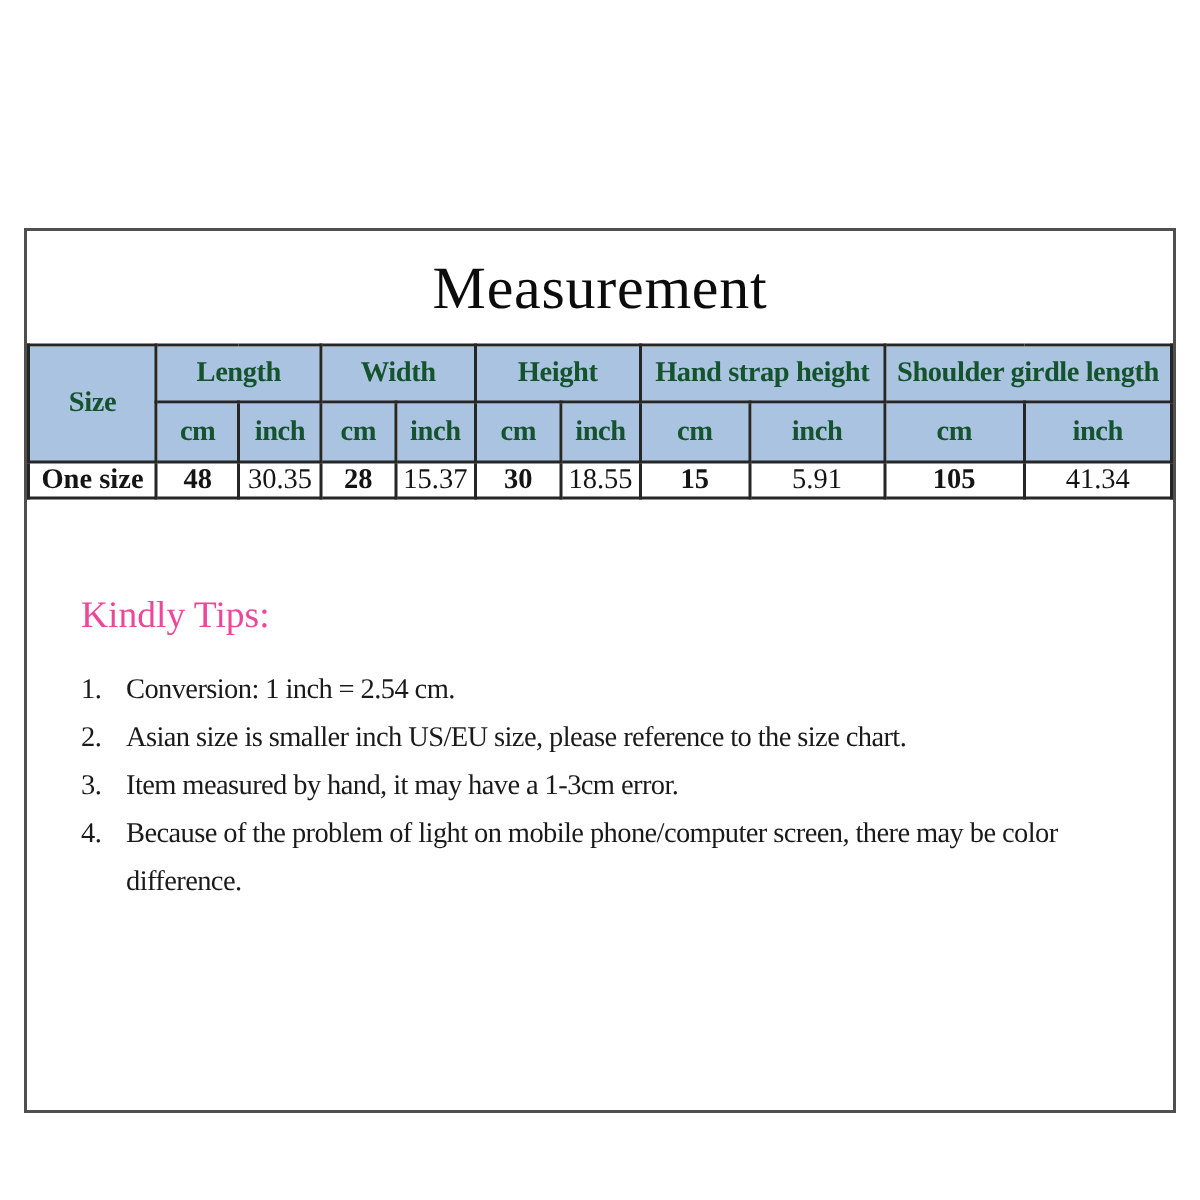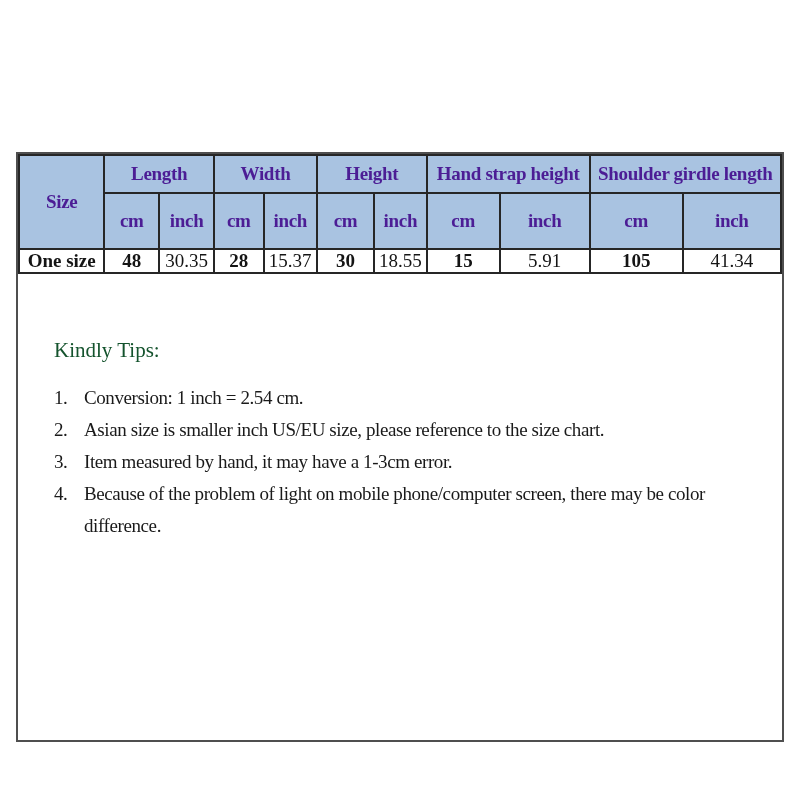--- a/index.html
+++ b/index.html
@@ -50,37 +50,37 @@
     vertical-align: middle;
     padding: 0;
     overflow: hidden;
     white-space: nowrap;
   }
   tr.group-row th, tr.unit-row th {
     background: #a9c3e1;
     font-weight: bold;
     font-size: 19px;
     letter-spacing: -0.3px;
-    color: #4c1d95;
+    color: #14532d;
   }
   tr.group-row { height: 38px; }
-  tr.unit-row { height: 56px; }
+  tr.unit-row { height: 40px; }
   tr.data-row { height: 22px; }
   tr.data-row td {
     background: #ffffff;
     font-size: 19px;
     color: #141414;
   }
   tr.data-row td.b { font-weight: bold; }
   .tips {
     margin: 64px 30px 0 36px;
   }
   .tips-heading {
-    font-size: 21px;
-    color: #14532d;
+    font-size: 25px;
+    color: #ec4899;
     letter-spacing: 0px;
   }
   .tips-list {
     margin-top: 19px;
     max-width: 652px;
   }
   .tip-row {
     display: flex;
     align-items: flex-start;
     font-size: 19px;
@@ -94,20 +94,23 @@
   .tip-text {
     flex: 1 1 auto;
   }
 </style>
 </head>
 <body>
 
 <div class="page">
   <div class="card">
 
+    <div class="title-band">
+      <span class="title">Measurement</span>
+    </div>
 
     <table class="m-table">
       <colgroup>
         <col style="width:11.2%">
         <col style="width:7.2%">
         <col style="width:7.2%">
         <col style="width:6.5%">
         <col style="width:7.0%">
         <col style="width:7.5%">
         <col style="width:6.9%">

